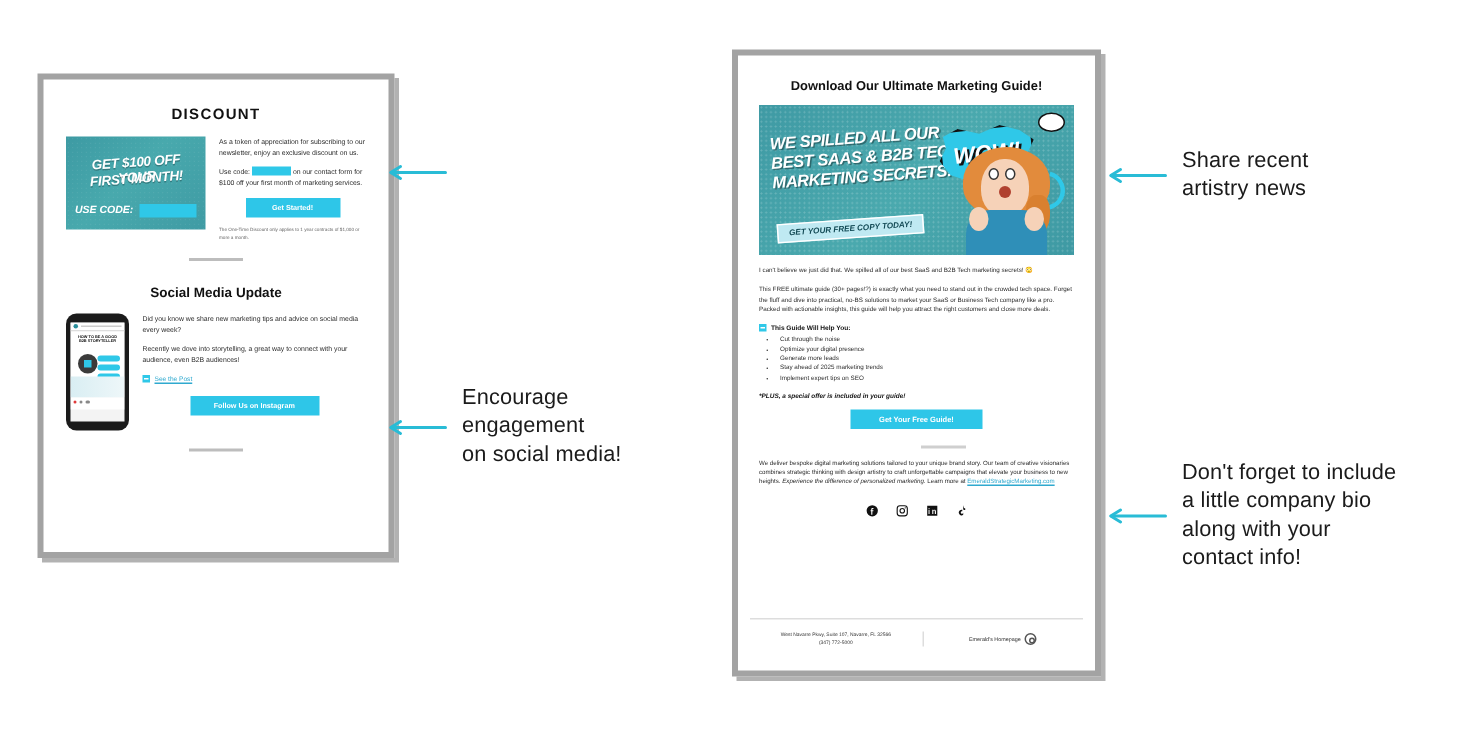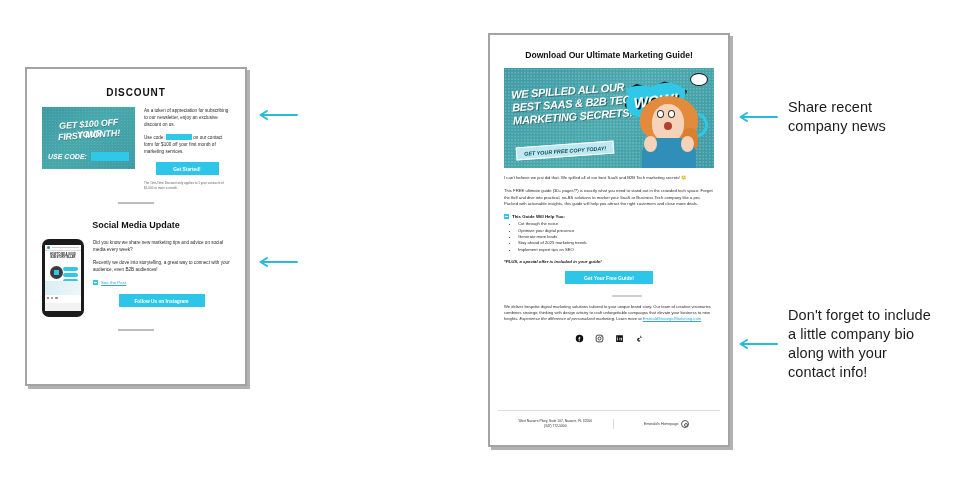--- a/index.html
+++ b/index.html
@@ -5,28 +5,28 @@
   html,body{margin:0;padding:0;}
   body{
     width:980px;height:490px;background:#ffffff;
     font-family:"Liberation Sans",sans-serif;overflow:hidden;position:relative;
   }
   .stage{position:absolute;inset:0;}
 
   
   .doc{
     position:absolute;background:#ffffff;
-    border:2px solid #a3a3a3;
+    border:4px solid #a3a3a3;
     box-shadow:3px 3px 0 rgba(0,0,0,.30);
     overflow:hidden;
   }
   .doc-inner{position:absolute;inset:4px;background:#fff;overflow:hidden;}
 
   
-  #left-doc{left:25px;top:67px;width:218px;height:315px;}
+  #left-doc{left:25px;top:49px;width:218px;height:315px;padding-left:12px;}
   .l-pad{padding:10px 11px 0 11px;}
   .l-title{
     text-align:center;font-size:10px;font-weight:bold;letter-spacing:.9px;
     color:#111;margin:4px 0 9px 0;
   }
   .l-cols{display:flex;gap:9px;align-items:flex-start;}
   .promo{
     width:93px;height:62px;flex:0 0 93px;
     background:linear-gradient(135deg,#3d9aa3 0%,#48a9ad 45%,#3f9ba4 100%);
     position:relative;overflow:hidden;
@@ -350,31 +350,34 @@
     </span>
   </div>
 
   <div class="anno" id="anno-2">
     <span class="arrow">
       <svg width="40" height="12" viewBox="0 0 40 12">
           <path d="M39 6H3" stroke="#29bcd6" stroke-width="2" stroke-linecap="round"></path>
           <path d="M9 2 2.5 6 9 10" fill="none" stroke="#29bcd6" stroke-width="2" stroke-linecap="round" stroke-linejoin="round"></path>
         </svg>
     </span>
+    <span class="anno-tx">Encourage
+engagement
+on social media!</span>
   </div>
 
   <div class="anno" id="anno-3">
     <span class="arrow">
       <svg width="40" height="12" viewBox="0 0 40 12">
           <path d="M39 6H3" stroke="#29bcd6" stroke-width="2" stroke-linecap="round"></path>
           <path d="M9 2 2.5 6 9 10" fill="none" stroke="#29bcd6" stroke-width="2" stroke-linecap="round" stroke-linejoin="round"></path>
         </svg>
     </span>
     <span class="anno-tx">Share recent
-company news</span>
+artistry news</span>
   </div>
 
   <div class="anno" id="anno-4">
     <span class="arrow">
       <svg width="40" height="12" viewBox="0 0 40 12">
           <path d="M39 6H3" stroke="#29bcd6" stroke-width="2" stroke-linecap="round"></path>
           <path d="M9 2 2.5 6 9 10" fill="none" stroke="#29bcd6" stroke-width="2" stroke-linecap="round" stroke-linejoin="round"></path>
         </svg>
     </span>
     <span class="anno-tx">Don't forget to include

